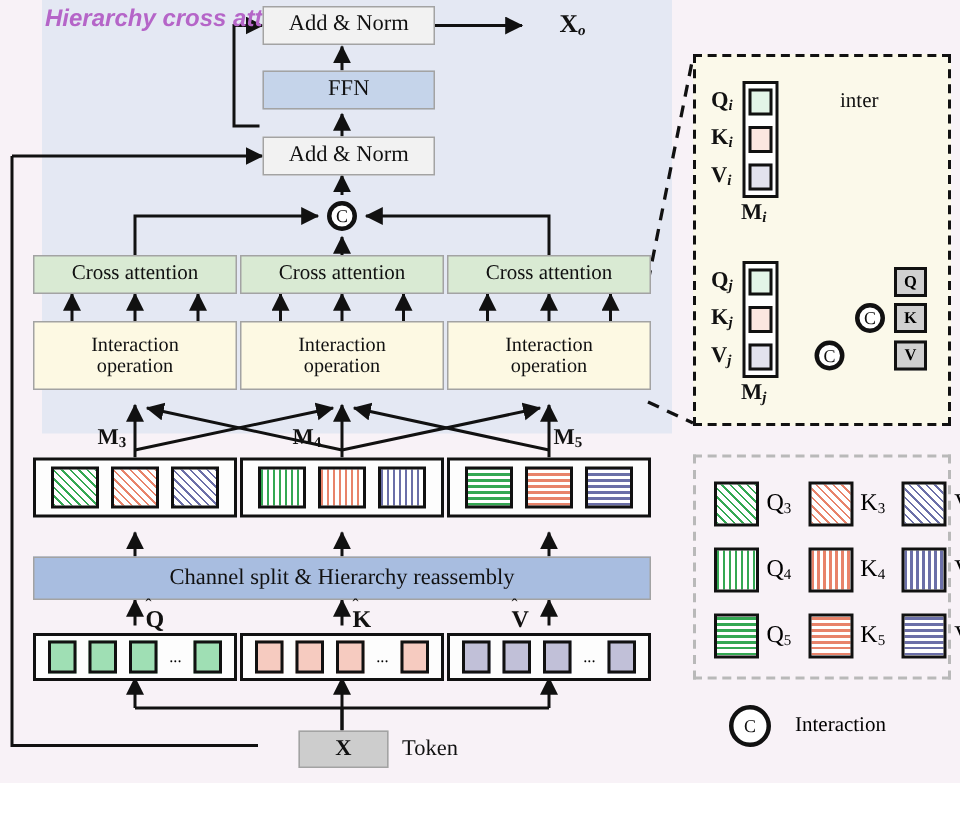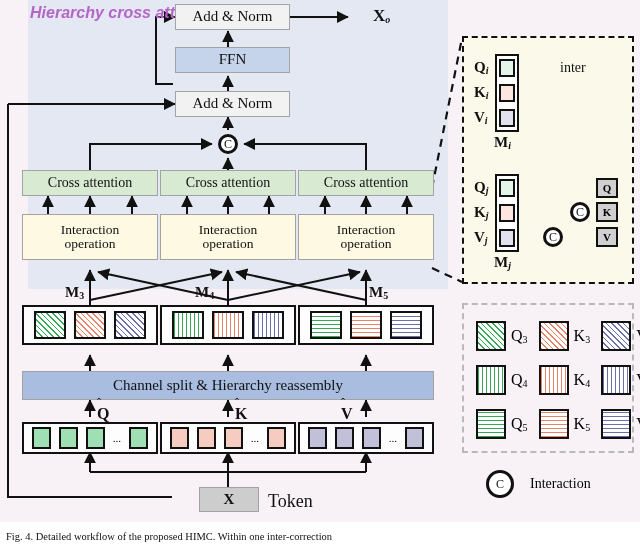--- a/index.html
+++ b/index.html
@@ -280,21 +280,21 @@
     <div class="cell solidv" style="width:19px;height:22px;"></div>
     <div class="cell solidv" style="width:19px;height:22px;"></div>
     <div class="cell solidv" style="width:19px;height:22px;"></div>
     <div style="font-size:11px;">...</div>
     <div class="cell solidv" style="width:19px;height:22px;"></div>
   </div>
 
   <div class="abs box tokenbox" style="left:199px;top:487px;width:60px;height:25px;">
     <span>X</span>
   </div>
-  <div class="lbl" style="left:268px;top:491px;font-size:18px;">
+  <div class="lbl" style="left:268px;top:491px;font-size:15px;">
     <span>Token</span>
   </div>
 
   <div class="abs" id="inset"></div>
 
   <div class="lbl mlabel" style="left:474px;top:59px;">
     <span>Q</span><span class="sub ital">i</span>
   </div>
   <div class="lbl mlabel" style="left:474px;top:84px;">
     <span>K</span><span class="sub ital">i</span>
@@ -382,17 +382,14 @@
     </div>
   </div>
 
   <div class="abs" id="concat-legend" style="display:flex;align-items:center;gap:16px;padding-left:24px;">
     <div class="cc" style="width:22px;height:22px;">
       <span>C</span>
     </div>
     <span style="font-size:14px;">Interaction</span>
   </div>
 
-  <div class="cap">
-    <span>Fig. 4.   Detailed workflow of the proposed HIMC. Within one inter-correction</span>
-  </div>
 
 </div>
 
 </body></html>

